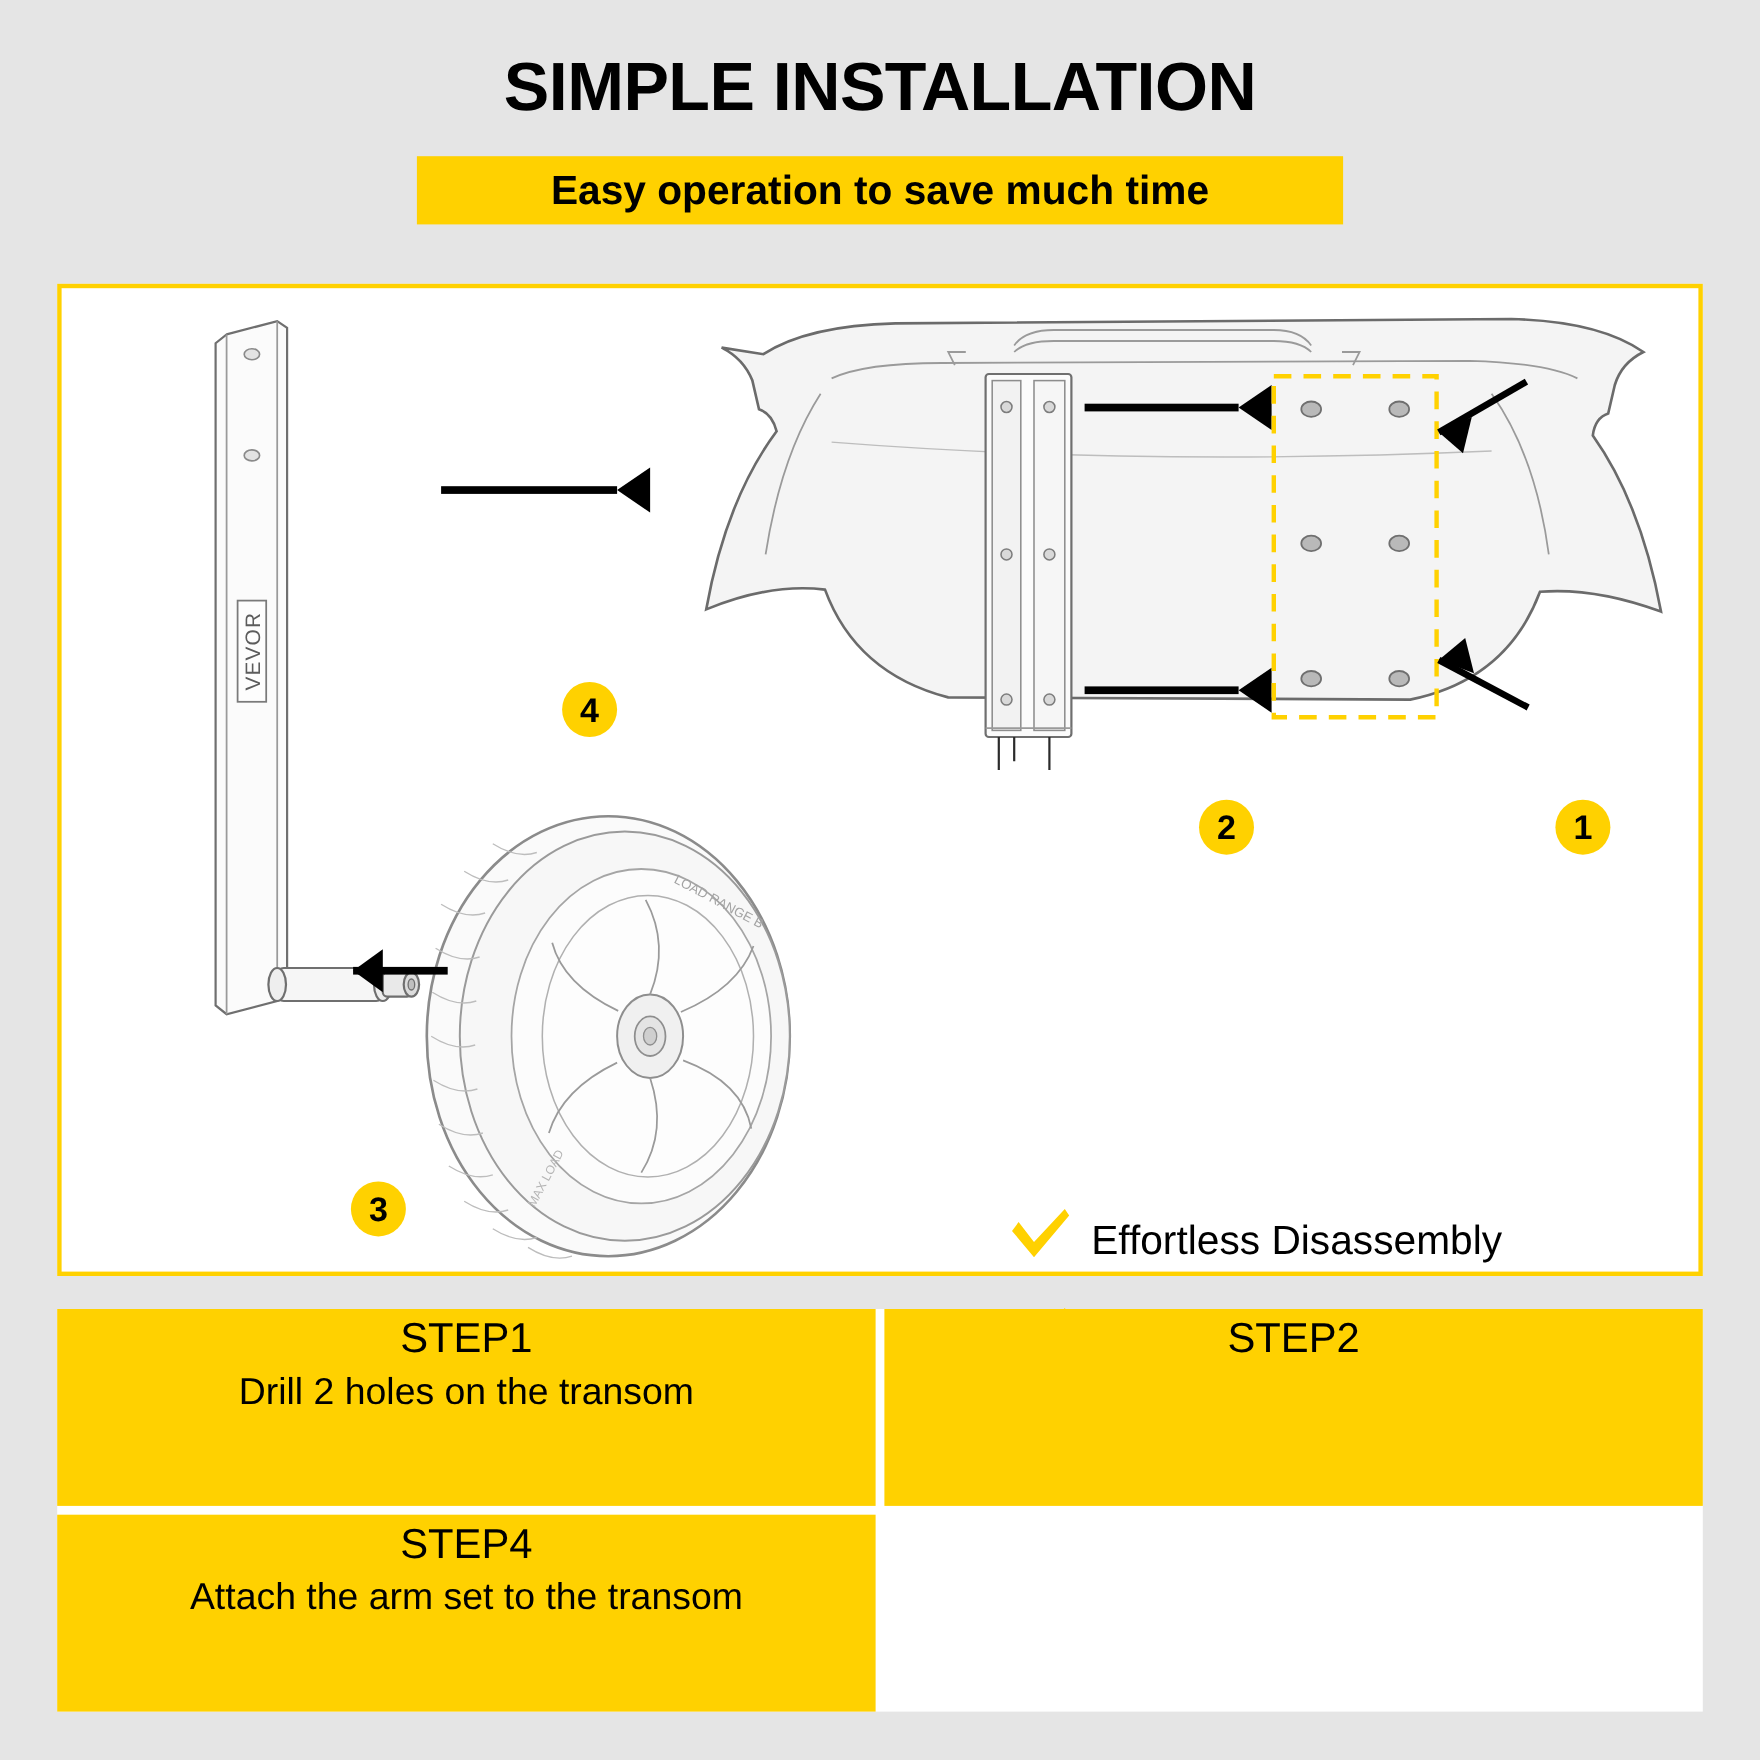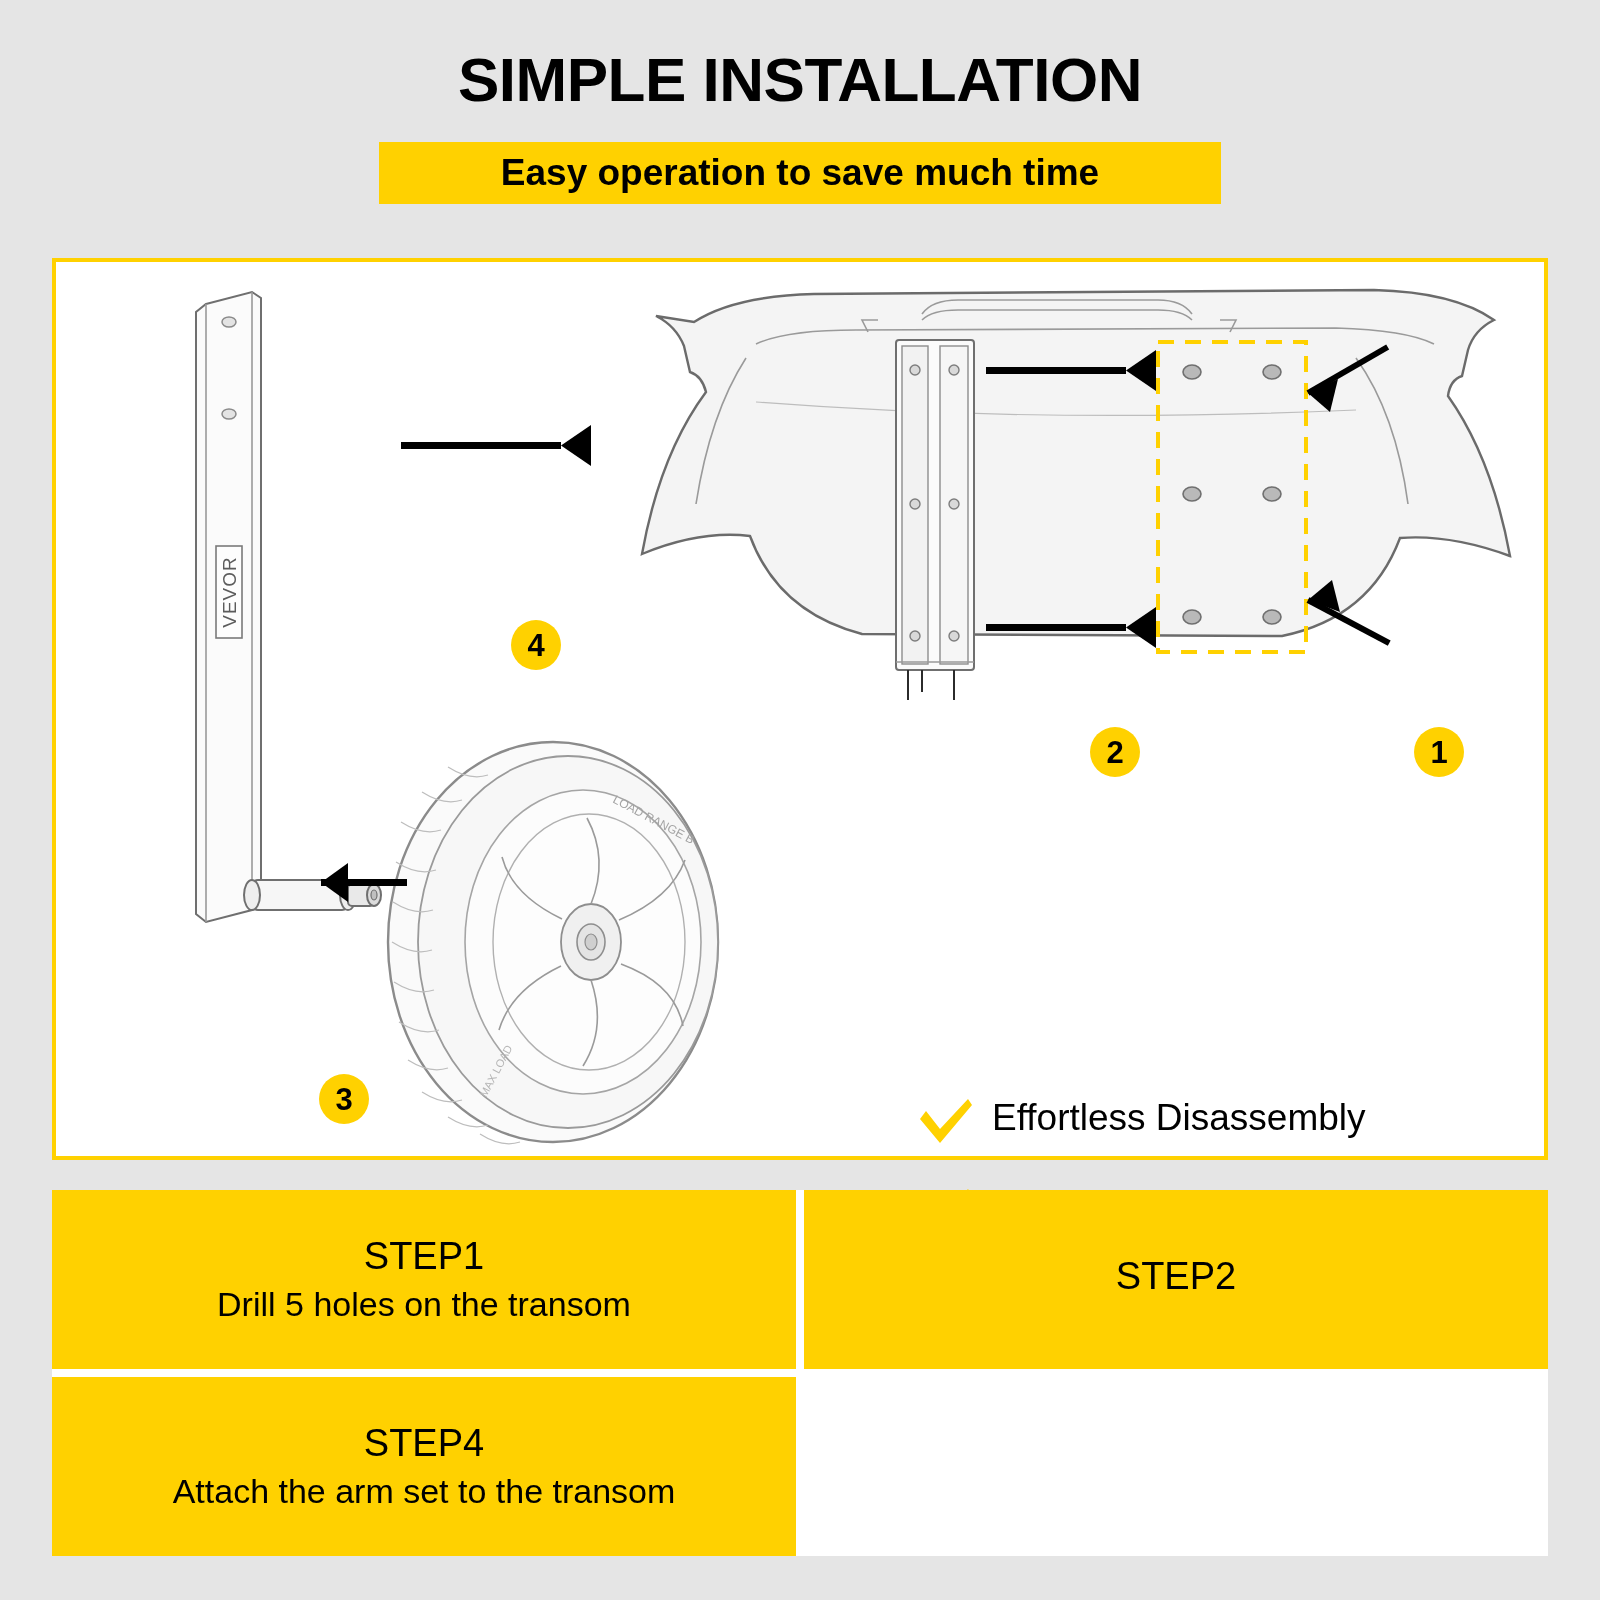--- a/index.html
+++ b/index.html
@@ -65,21 +65,21 @@
   }
 
   
   .features {
     position: absolute;
     left: 860px; top: 835px;
     width: 620px;
   }
   .feature-row {
     display: flex;
-    align-items: flex-start;
+    align-items: flex-end;
     margin-bottom: 38px;
     height: 52px;
   }
   .check {
     width: 58px; height: 52px;
     flex: 0 0 58px;
     margin-right: 18px;
     position: relative;
   }
   .feature-label {
@@ -97,21 +97,20 @@
     grid-template-columns: 1fr 1fr;
     grid-template-rows: 1fr 1fr;
     gap: 8px;
     background: #ffffff;
   }
   .step-cell {
     background: #FFD100;
     display: flex;
     flex-direction: column;
     align-items: center;
-    justify-content: center;
     padding: 6px 12px;
   }
   .step-title {
     font-size: 38px;
     color: #000;
     line-height: 1.15;
     margin-bottom: 6px;
   }
   .step-desc {
     font-size: 34px;
@@ -303,21 +302,21 @@
         </span>
         <span class="feature-label">Space-saving</span>
       </div>
     </div>
 
   </div>
 
   <div class="steps">
     <div class="step-cell">
       <div class="step-title">STEP1</div>
-      <div class="step-desc">Drill 5 holes on the transom</div>
+      <div class="step-desc">Drill 2 holes on the transom</div>
     </div>
     <div class="step-cell">
       <div class="step-title">STEP2</div>
     </div>
     <div class="step-cell">
       <div class="step-title">STEP4</div>
       <div class="step-desc">Attach the arm set to the transom</div>
     </div>
   </div>
 

